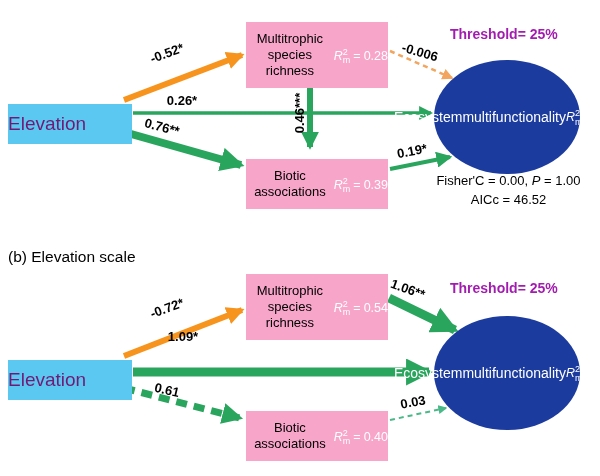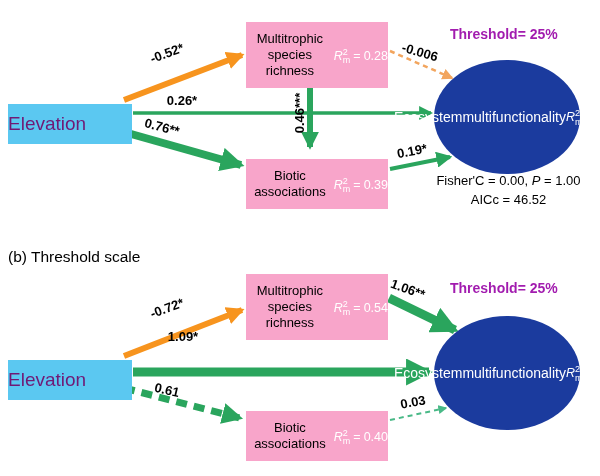--- a/index.html
+++ b/index.html
@@ -93,21 +93,21 @@
   <div class="coef" style="left:162px;top:127px;--rot:15deg">0.76**</div>
   <div class="coef" style="left:299px;top:113px;--rot:-90deg">0.46***</div>
   <div class="coef" style="left:420px;top:52px;--rot:16deg">-0.006</div>
   <div class="coef" style="left:412px;top:151px;--rot:-11deg">0.19*</div>
 
   <div class="stats" style="left:416px;top:172px">
     <div><span>Fisher'C = 0.00,</span> <i>P</i> <span>= 1.00</span></div>
     <div>AICc = 46.52</div>
   </div>
 
-  <div class="panel-label" style="left:8px;top:248px">(b) Threshold scale</div>
+  <div class="panel-label" style="left:8px;top:248px">(b) Elevation scale</div>
   <div class="threshold" style="left:450px;top:280px">Threshold= 25%</div>
 
   <div class="box elevation" style="left:8px;top:352px;width:124px;height:40px">
     <span>Elevation</span>
   </div>
 
   <div class="box pinkbox" style="left:246px;top:266px;width:142px;height:66px">
     <div>
       <div>Multitrophic</div>
       <div>species richness</div>

